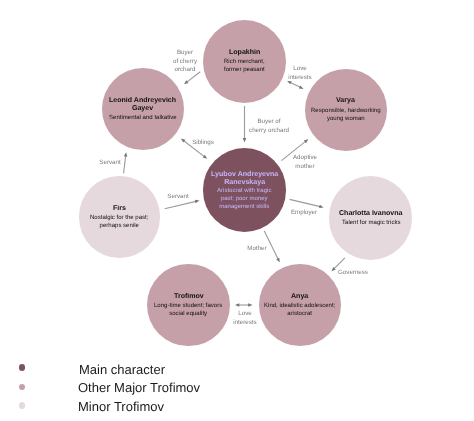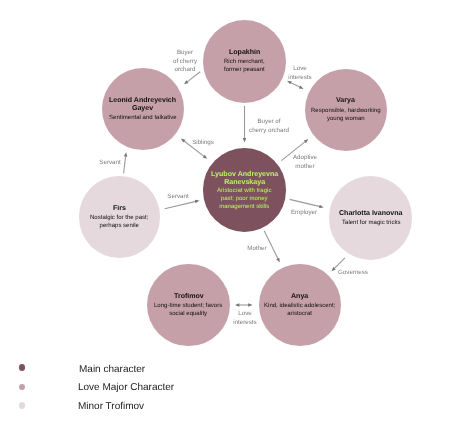--- a/index.html
+++ b/index.html
@@ -9,31 +9,31 @@
        -webkit-font-smoothing:antialiased;text-rendering:geometricPrecision;}
   #stage{position:relative;width:474px;height:421px;}
   svg.edges{position:absolute;left:0;top:0;width:474px;height:421px;overflow:visible;}
 
   .node{position:absolute;border-radius:50%;
         display:flex;flex-direction:column;align-items:center;justify-content:center;
         text-align:center;box-sizing:border-box;padding-top:1.5px;}
   .node .title{font-weight:bold;font-size:7.05px;line-height:8.2px;will-change:transform;}
   .node .desc{font-size:6.05px;line-height:8.2px;margin-top:1px;will-change:transform;}
 
-  .node.main{background:#7d515d;color:#bef264;}
+  .node.main{background:#7d515d;color:#c4b5fd;}
   .node.main .title{font-size:7.1px;}
   .node.major{background:#c6a0a9;color:#111111;}
   .node.minor{background:#e6d9dd;color:#111111;}
 
   .edge-label{position:absolute;color:#7b7b7b;font-size:6.2px;line-height:8.5px;
               text-align:center;white-space:pre-line;will-change:transform;}
 
   .legend-row{position:absolute;}
   .legend-dot{position:absolute;width:6.7px;height:6.7px;border-radius:50%;}
-  .legend-label{position:absolute;color:#1b1b1b;font-size:10px;line-height:9px;white-space:nowrap;will-change:transform;padding-left:48px;}
+  .legend-label{position:absolute;color:#1b1b1b;font-size:13px;line-height:9px;white-space:nowrap;will-change:transform;padding-left:48px;}
 </style>
 </head>
 <body>
 
 <div id="stage">
   <svg class="edges" viewBox="0 0 474 421">
       <g>
         <line x1="200.20" y1="71.80" x2="185.87" y2="82.86" stroke="#9b9b9b" stroke-width="1.1"></line>
         <path d="M 184.00 84.30 L 186.34 80.29 L 188.47 83.06 Z" fill="#767676"></path>
       </g>
@@ -143,20 +143,20 @@
       <div class="edge-label" style="left: 184.6px; top: 309.6px; width: 120px;">Love
 interests</div>
     </div>
   <div id="legend-layer">
       <div class="legend-row" style="left: 0px; top: 0px;">
         <span class="legend-dot" style="background: rgb(125, 81, 93); left: 18.55px; top: 364.25px;"></span>
         <span class="legend-label" style="left: 30.6px; top: 364.5px;">Main character</span>
       </div>
       <div class="legend-row" style="left: 0px; top: 0px;">
         <span class="legend-dot" style="background: rgb(198, 160, 169); left: 18.55px; top: 383.55px;"></span>
-        <span class="legend-label" style="left: 30.1px; top: 383.2px;">Love Major Character</span>
+        <span class="legend-label" style="left: 30.1px; top: 383.2px;">Other Major Trofimov</span>
       </div>
       <div class="legend-row" style="left: 0px; top: 0px;">
         <span class="legend-dot" style="background: rgb(230, 217, 221); left: 18.55px; top: 402.05px;"></span>
         <span class="legend-label" style="left: 30.1px; top: 401.6px;">Minor Trofimov</span>
       </div>
     </div>
 </div>
 
 </body></html>

